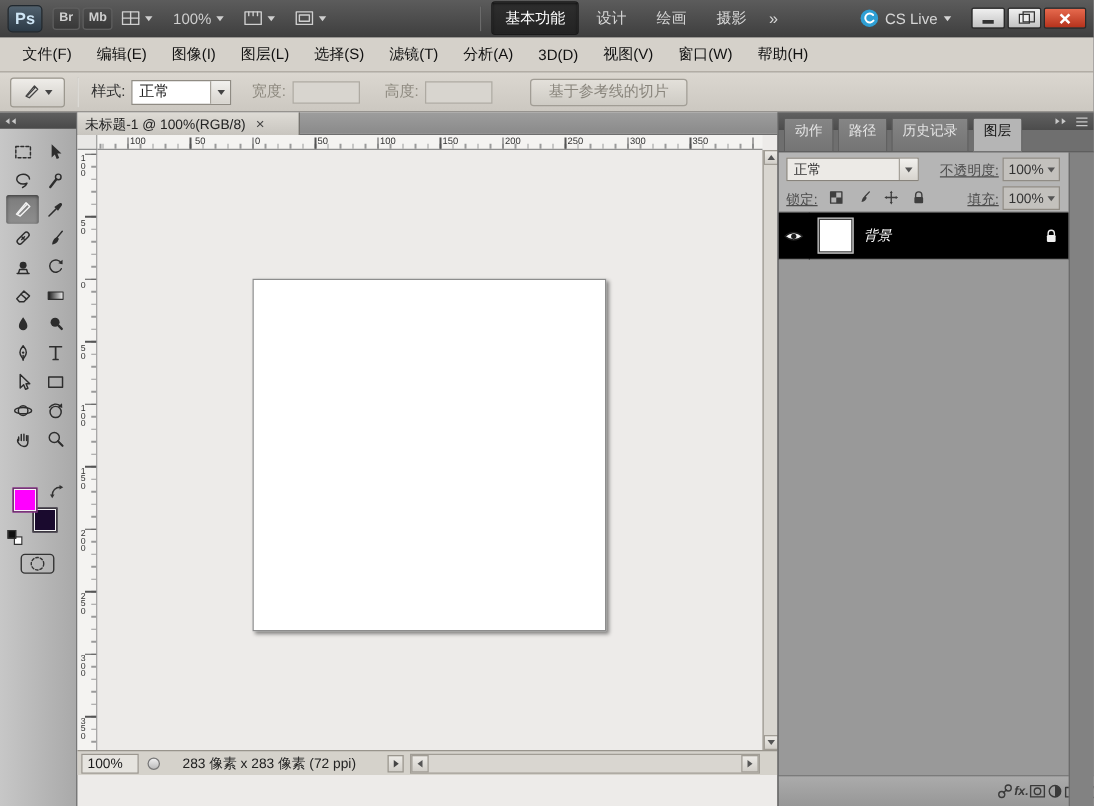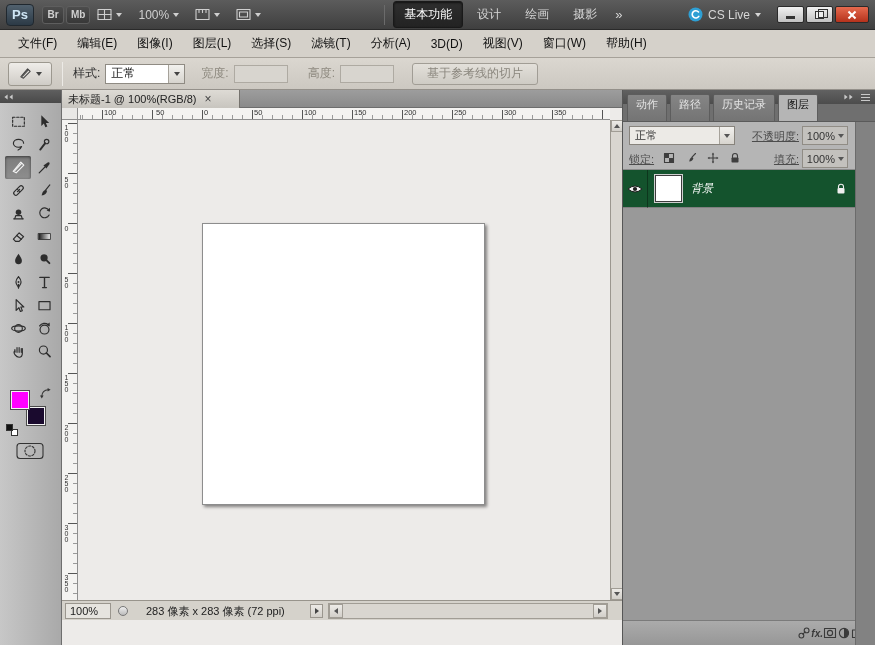--- a/index.html
+++ b/index.html
@@ -61,21 +61,21 @@
                 background:linear-gradient(#efede9,#cfccc6); display:flex; align-items:center; justify-content:center; gap:3px; color:#444; }
   .ob-sep { width:1px; height:24px; background:#a39f97; border-right:1px solid #eceae6; margin:0 10px; }
   .ob-label { font-size:12px; color:#333; margin-right:5px; white-space:nowrap; }
   .ob-label.dim { color:#8d897f; }
   .select { width:80px; height:20px; border:1px solid #8f8b83; background:#fff; display:flex; align-items:center; }
   .select .sel-text { flex:1; padding:0 5px; font-size:12px; }
   .select .sel-arrow { width:16px; height:100%; border-left:1px solid #a6a29a;
                        background:linear-gradient(#f2f1ee,#d7d4ce); display:flex; align-items:center; justify-content:center; color:#444; }
   .ob-input { width:54px; height:18px; border:1px solid #aeaaa2; background:#d8d5cf; margin-right:4px; }
   .ob-gap { width:16px; }
-  .ob-button { height:22px; padding:0 14px; margin-left:14px; border:1px solid #a19d95; border-radius:3px;
+  .ob-button { height:22px; padding:0 14px; margin-left:26px; border:1px solid #a19d95; border-radius:3px;
                background:linear-gradient(#e3e0da,#cecbc4); color:#8a867d; font-size:12px; display:flex; align-items:center; }
 
   
   .toolpanel { position:absolute; left:0; top:90px; width:62px; height:555px;
                background:linear-gradient(90deg,#c7c7c7,#a9a9a9); border-right:1px solid #6e6e6e; }
   .tp-header { height:13px; background:linear-gradient(#5f5f5f,#494949); display:flex; align-items:center; padding-left:4px; color:#c9c9c9; }
   .collapse-pair { display:flex; gap:1px; }
   .collapse-pair .tri { transform:scale(.8); }
   .tools { position:absolute; left:5px; top:20px; width:52px; display:grid; grid-template-columns:26px 26px; grid-auto-rows:23px; }
   .tool { display:flex; align-items:center; justify-content:center; color:#2d2d2d; border-radius:2px; }
@@ -166,21 +166,21 @@
   .lab-lock { left:6px; }
   .val-field { position:absolute; left:179px; top:2px; width:46px; height:19px; border:1px solid #908c85;
                background:#c3c1bd; font-size:11px; color:#333; display:flex; align-items:center; justify-content:flex-end;
                padding-right:3px; gap:3px; }
   .val-field .tri { color:#555; }
   .lock-icons { position:absolute; left:38px; top:2px; display:flex; gap:6px; color:#3e3e3e; }
   .lock-btn { width:16px; height:18px; display:flex; align-items:center; justify-content:center; }
   .rp-list { position:absolute; left:0; top:80px; width:232px; height:450px; background:#999; }
   .layer-row { position:relative; width:232px; height:38px; background:#a9a9a9; display:flex; align-items:center;
                border-bottom:1px solid #7f7f7f; }
-  .layer-row.selected { background:#14532d;align-items:center; }
+  .layer-row.selected { background:#000000;align-items:center; }
   .eye-col { width:25px; height:38px; border-right:1px solid rgba(0,0,0,.35); display:flex; align-items:center; justify-content:center; }
   .layer-thumb { width:27px; height:27px; background:#fff; border:1px solid #3c3c3c; outline:1px solid #cfcfcf; margin-left:7px; }
   .layer-name { margin-left:9px; font-size:11px; font-style:italic; color:#fff; }
   .layer-lock { margin-left:auto; margin-right:9px; }
   .rp-footer { position:absolute; left:0; top:530px; width:280px; height:25px;
                background:linear-gradient(#ababab,#979797); border-top:1px solid #7b7b7b;
                display:flex; align-items:center; justify-content:flex-end; padding:0 10px; color:#3a3a3a; }
   .fx-label { font-size:10px; font-style:italic; font-weight:bold; color:#3a3a3a; }
   .rp-gutter { position:absolute; left:232px; top:32px; width:21px; height:523px; background:#828282; border-left:1px solid #6b6b6b; }
 

